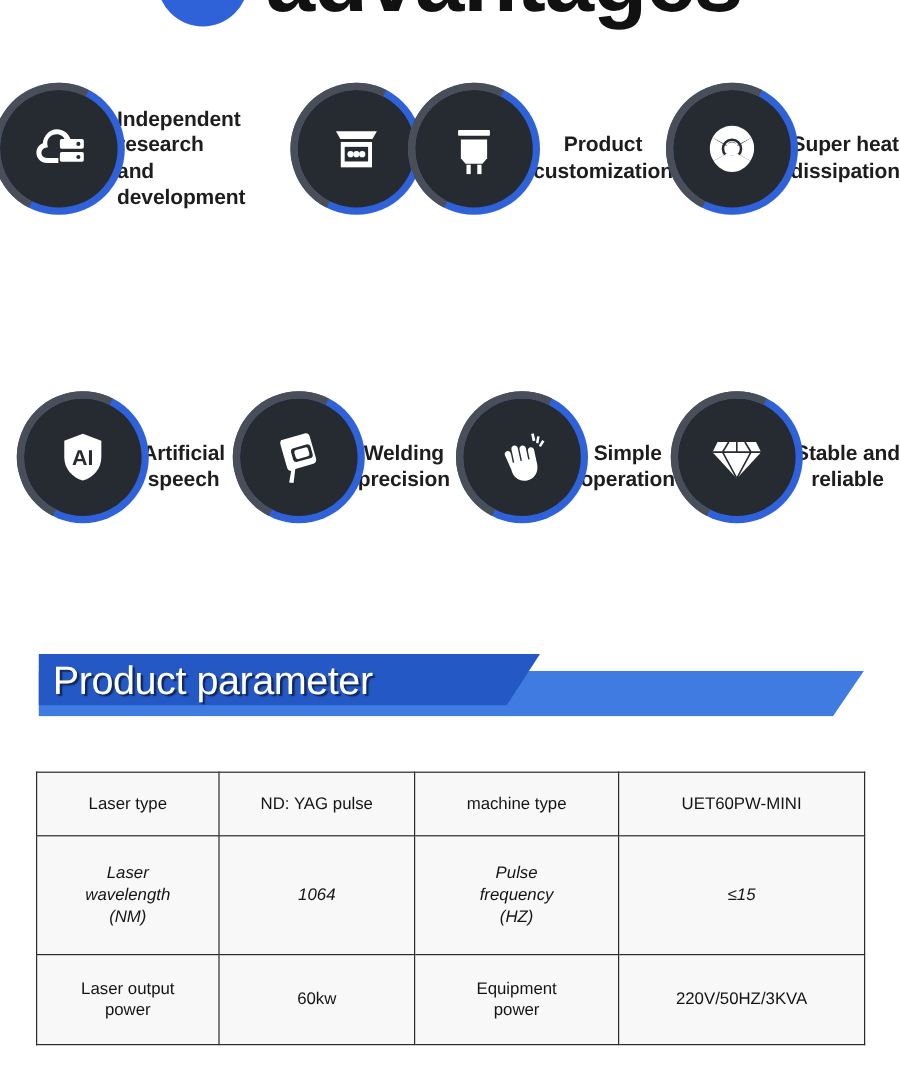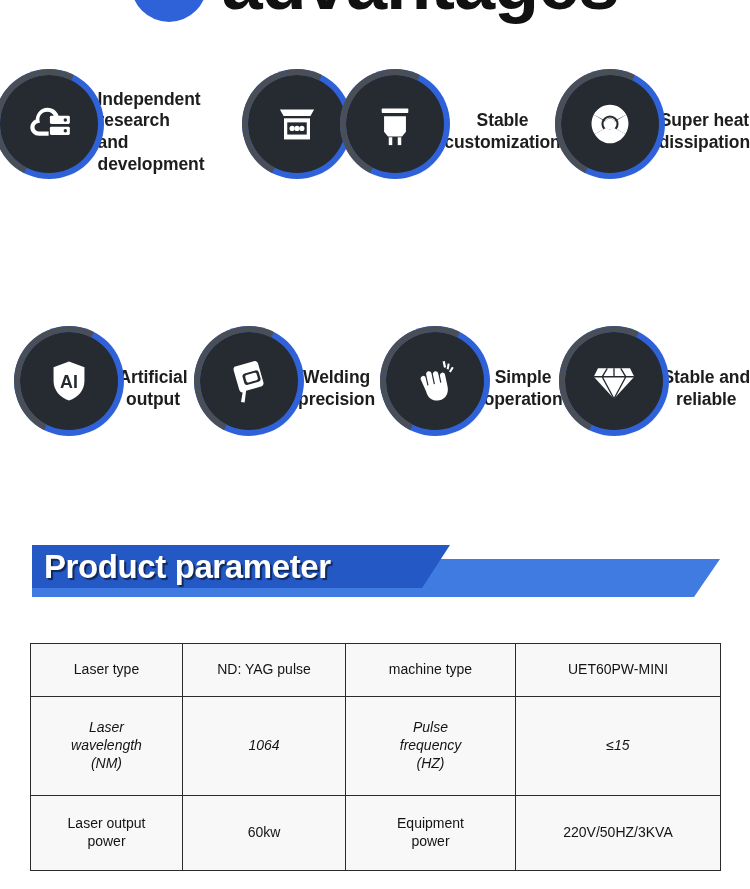--- a/index.html
+++ b/index.html
@@ -125,21 +125,21 @@
     width: 418px;
     height: 43px;
     background: #2458c4;
     clip-path: polygon(0 0, 100% 0, calc(100% - 28px) 100%, 0 100%);
   }
   .banner-title {
     position: absolute;
     left: 44px;
     top: 1px;
     font-size: 33px;
-    font-weight: bold;
+    font-weight: normal;
     color: #ffffff;
     letter-spacing: -0.4px;
     text-shadow: 2px 2px 1px rgba(0,0,0,0.55);
     line-height: 42px;
     white-space: nowrap;
     z-index: 3;
   }
 
   
   .param-table {
@@ -218,21 +218,21 @@
     <div class="feature-circle">
       <span>
         <svg width="50" height="50" viewBox="0 0 64 64" fill="#ffffff">
           <rect x="15" y="12" width="34" height="6" rx="1"></rect>
           <path d="M18 22h28v20l-5 6h-18l-5-6z"></path>
           <rect x="24" y="49" width="4.5" height="10"></rect>
           <rect x="35.5" y="49" width="4.5" height="10"></rect>
         </svg>
       </span>
     </div>
-    <div class="feature-label">Stable
+    <div class="feature-label">Product
 customization</div>
   </div>
 
   <div class="feature">
     <div class="feature-circle">
       <span>
         <svg width="56" height="56" viewBox="0 0 64 64" fill="#ffffff">
           <path d="M32 10c-8 0-15 4.6-18.6 11.4l14 7.2C28.3 26.5 30 25.4 32 25.4s3.7 1.1 4.6 3.2l14-7.2C47 14.6 40 10 32 10z"></path>
           <path d="M13.4 21.4C9.8 28.2 10 36.6 14.4 43.3l13.9-7.3c-1.1-1.9-1.2-4-.3-5.9z"></path>
           <path d="M50.6 21.4l-14.6 8.7c.9 1.9.8 4-.3 5.9l13.9 7.3c4.4-6.7 4.6-15.1 1-21.9z"></path>
@@ -253,21 +253,21 @@
   <div class="feature">
     <div class="feature-circle">
       <span>
         <svg width="52" height="52" viewBox="0 0 64 64">
           <path d="M32 8L13 15v17c0 11.5 8 20.6 19 24 11-3.4 19-12.5 19-24V15z" fill="#ffffff"></path>
           <text x="32" y="40" font-family="Liberation Sans, sans-serif" font-size="22" font-weight="bold" fill="#262b31" text-anchor="middle">AI</text>
         </svg>
       </span>
     </div>
     <div class="feature-label">Artificial
-output</div>
+speech</div>
   </div>
 
   <div class="feature">
     <div class="feature-circle">
       <span>
         <svg width="54" height="54" viewBox="0 0 64 64" fill="#ffffff">
           <g transform="rotate(-16 32 32)">
             <path d="M18 11h26c2.4 0 4 1.7 4 4v23c0 2.5-1.6 4.2-4 4.2H25.5L20 55l-4-1.7 5-10.3c-1.9-.5-3-2-3-4.1V15c0-2.3 1.6-4 3-4z"></path>
             <rect x="26" y="22" width="20" height="14" rx="3.4" fill="#262b31"></rect>
             <rect x="29" y="24.5" width="14" height="9" rx="2.2" fill="#ffffff"></rect>

